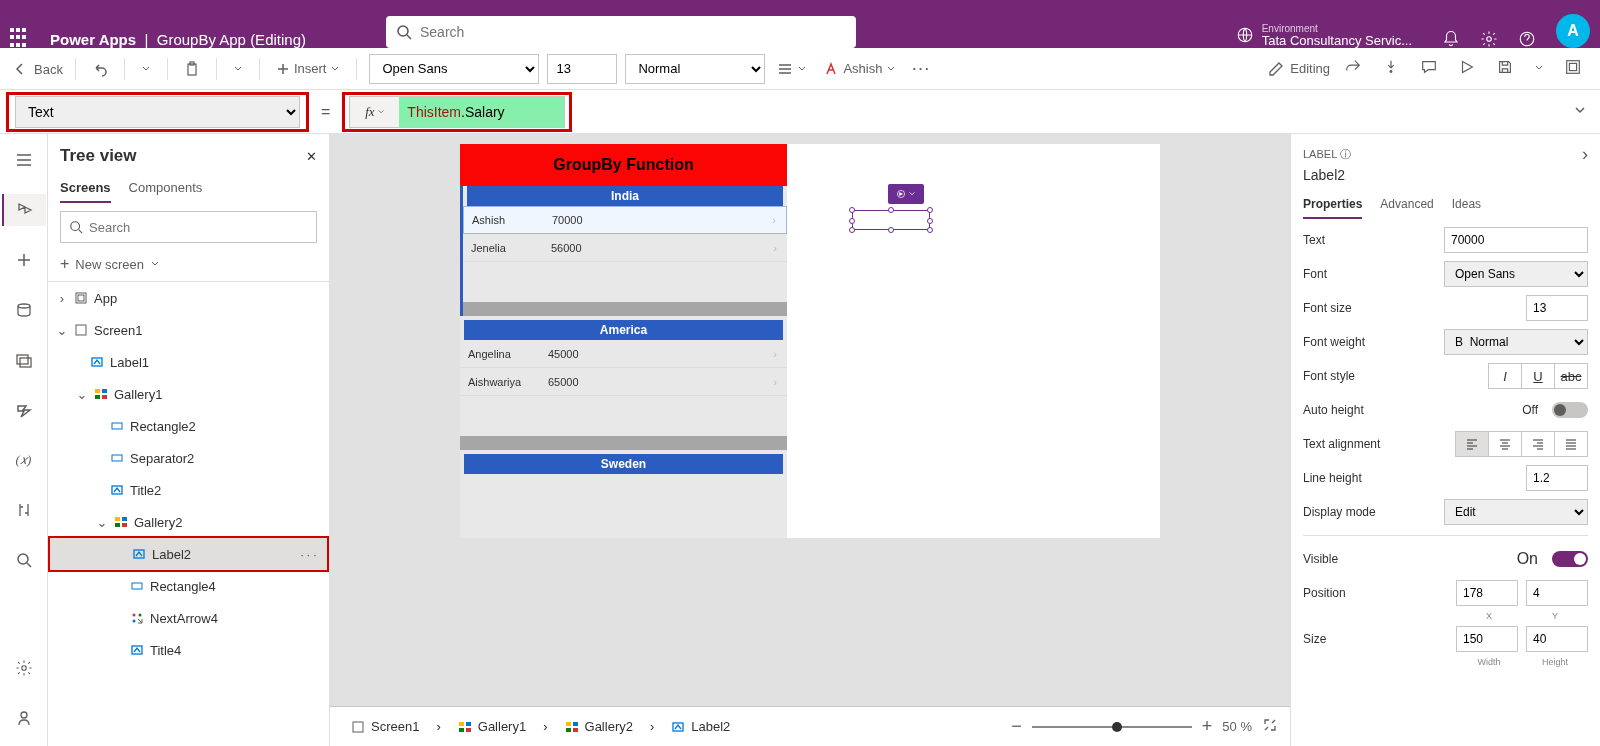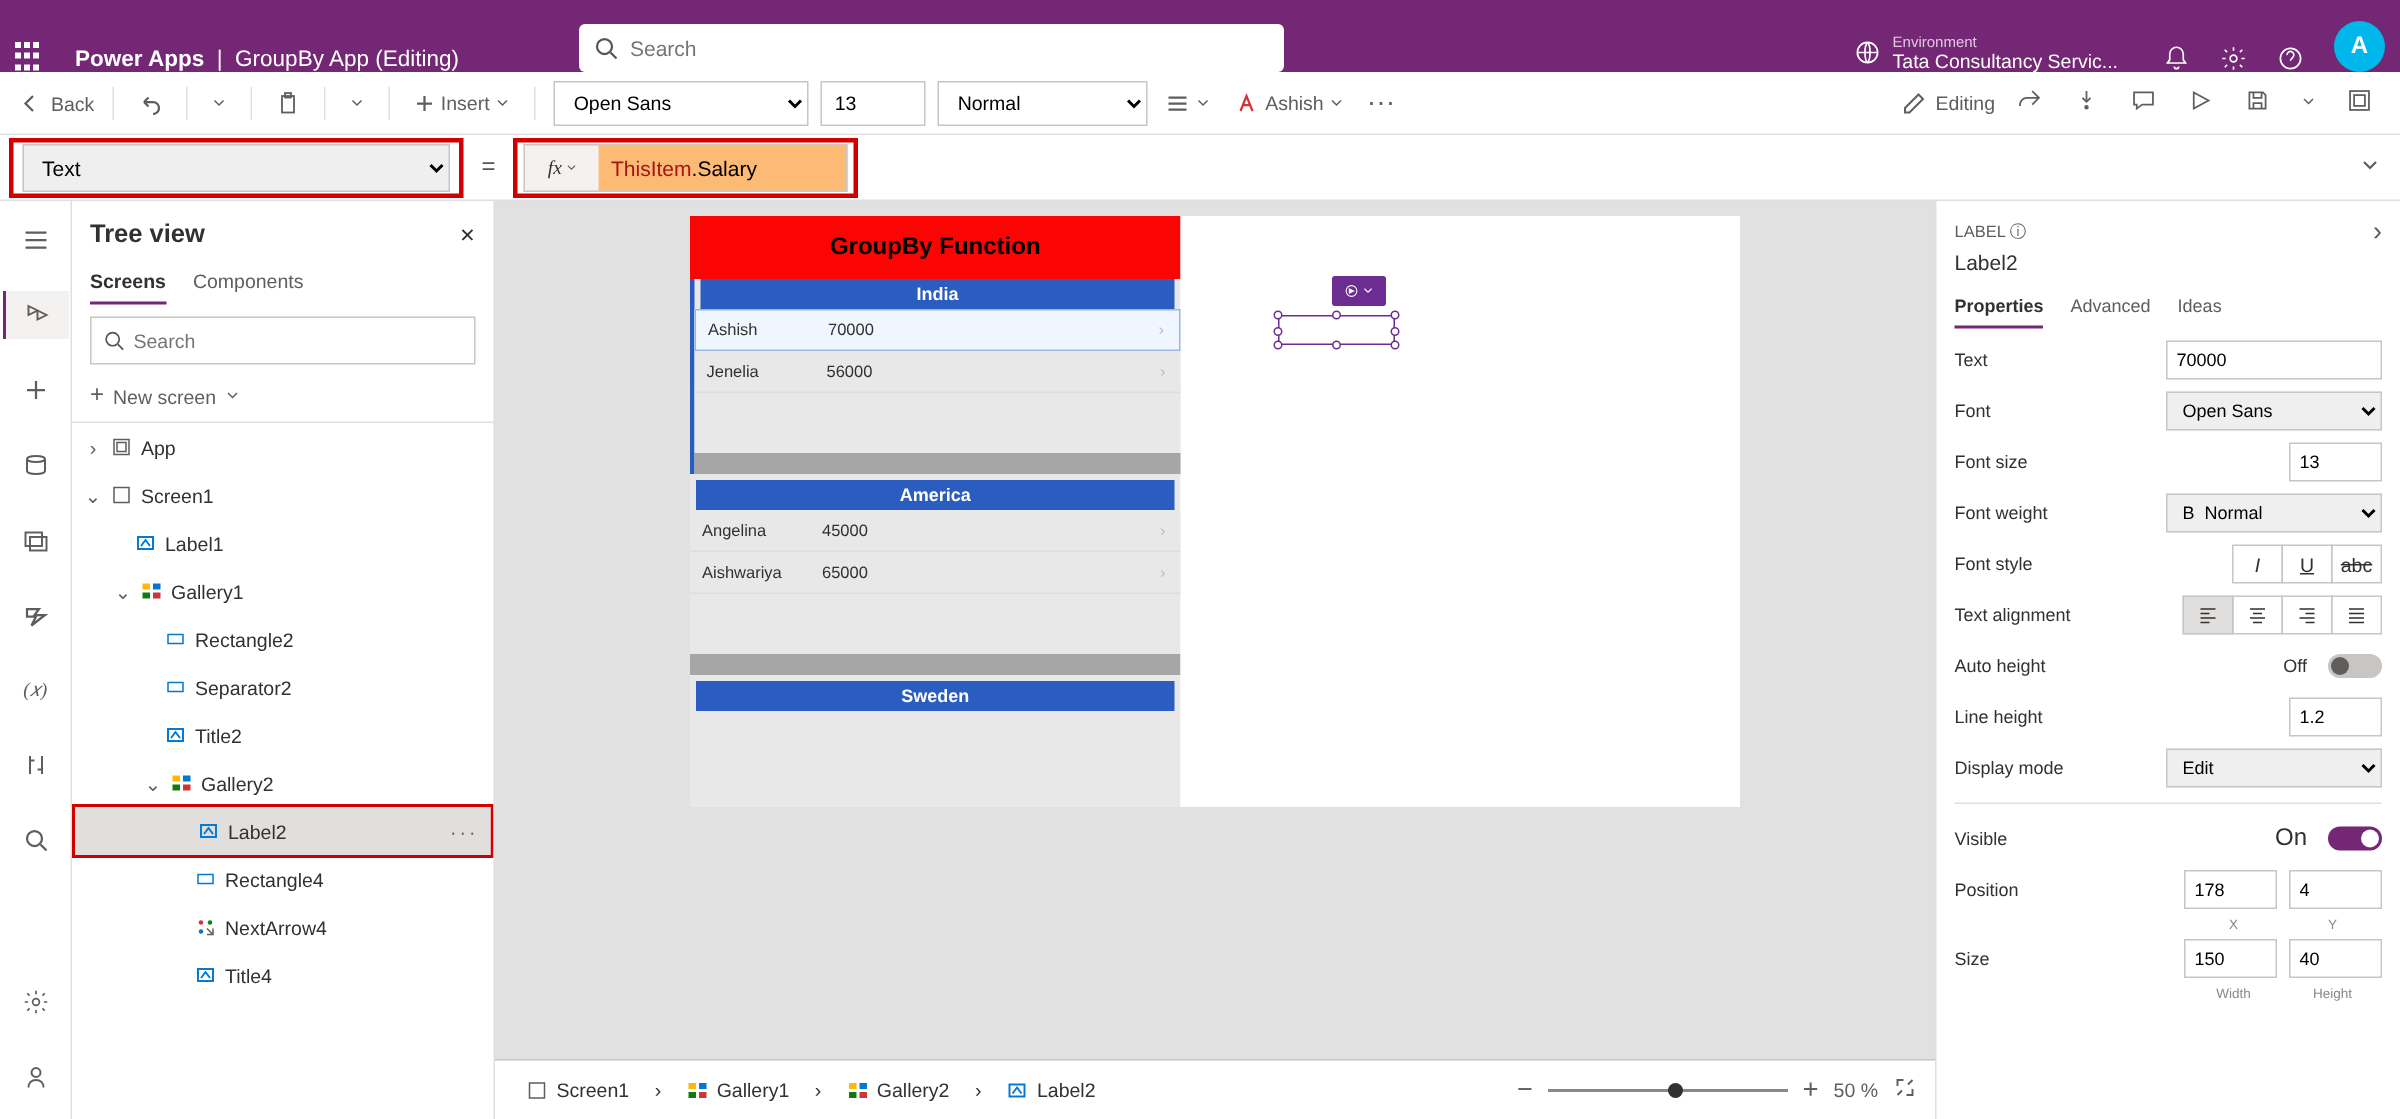--- a/index.html
+++ b/index.html
@@ -274,21 +274,21 @@
     <select><option>Text</option></select>
   </div>
   <div class="eq">=</div>
   <div class="fxwrap">
     <div class="fxbtn">
         <span style="font-style:italic;font-family:serif;">fx</span>
         <svg width="8" height="8" viewBox="0 0 10 10" stroke="#605e5c" fill="none">
           <path d="M2 3l3 3 3-3"></path>
         </svg>
       </div>
-    <div style="height:32px;border:1px solid #c8c6c4;border-left:none;flex:1;padding:0 8px;font-family:Consolas,monospace;font-size:14px;display:flex;align-items:center;background:#fdba74;">
+    <div style="height:32px;border:1px solid #c8c6c4;border-left:none;flex:1;padding:0 8px;font-family:Consolas,monospace;font-size:14px;display:flex;align-items:center;background:#86efac;">
         <span class="formula-this">ThisItem</span>
         <span class="formula-prop">.Salary</span>
       </div>
   </div>
   <div class="expand"><svg width="16" height="16" viewBox="0 0 16 16" stroke="#605e5c" fill="none" stroke-width="1.5">
         <path d="M4 6l4 4 4-4"></path>
       </svg></div>
 </div>
 
 <div class="main">
@@ -624,20 +624,27 @@
             </div>
           <div class="ab">
               <u>U</u>
             </div>
           <div class="ab">
               <s>abc</s>
             </div>
         </div>
       </div>
       <div class="prow">
+          <span class="lbl">Auto height</span>
+          <span style="font-size:12px;margin-right:6px;">Off</span>
+          <div class="toggle">
+            <div class="k"></div>
+          </div>
+        </div>
+      <div class="prow">
           <span class="lbl">Text alignment</span>
         <div class="aligngrp">
           <div class="ab active">
               <svg width="14" height="14" viewBox="0 0 14 14" stroke="#323130">
                 <path d="M2 3h10M2 6h6M2 9h10M2 12h6"></path>
               </svg>
             </div>
           <div class="ab">
               <svg width="14" height="14" viewBox="0 0 14 14" stroke="#323130">
                 <path d="M2 3h10M4 6h6M2 9h10M4 12h6"></path>
@@ -649,27 +656,20 @@
               </svg>
             </div>
           <div class="ab">
               <svg width="14" height="14" viewBox="0 0 14 14" stroke="#323130">
                 <path d="M2 3h10M2 6h10M2 9h10M2 12h10"></path>
               </svg>
             </div>
         </div>
       </div>
       <div class="prow">
-          <span class="lbl">Auto height</span>
-          <span style="font-size:12px;margin-right:6px;">Off</span>
-          <div class="toggle">
-            <div class="k"></div>
-          </div>
-        </div>
-      <div class="prow">
           <span class="lbl">Line height</span>
           <input class="n" value="1.2" style="">
         </div>
       <div class="prow">
           <span class="lbl">Display mode</span>
           <select style="width:144px"><option>Edit</option></select>
         </div>
       <hr style="border:none;border-top:1px solid #e1dfdd;margin:6px 0;">
       <div class="prow">
           <span class="lbl">Visible</span>

